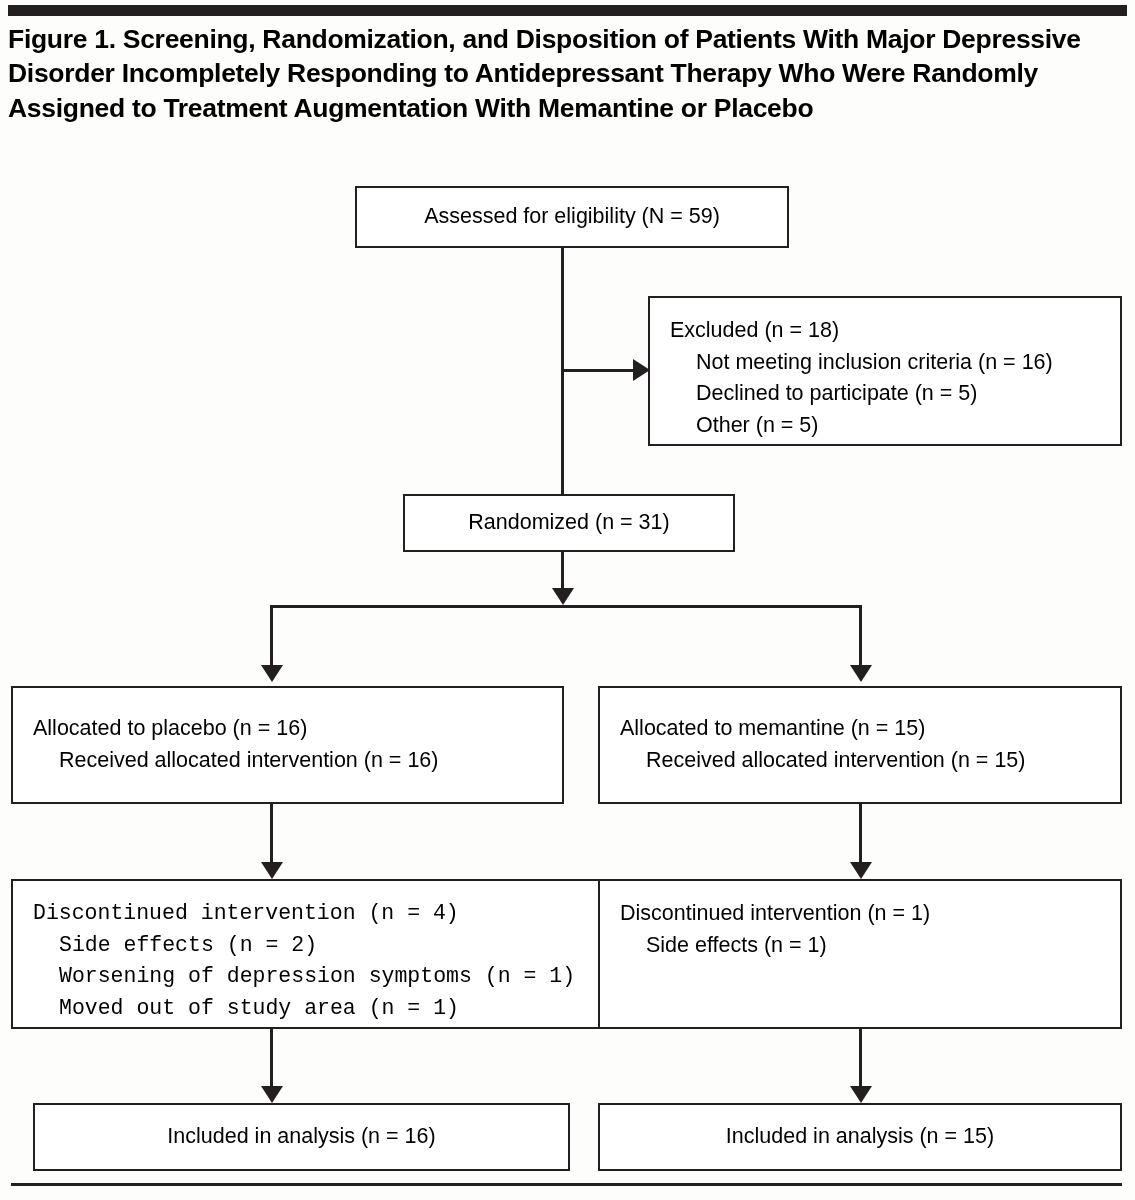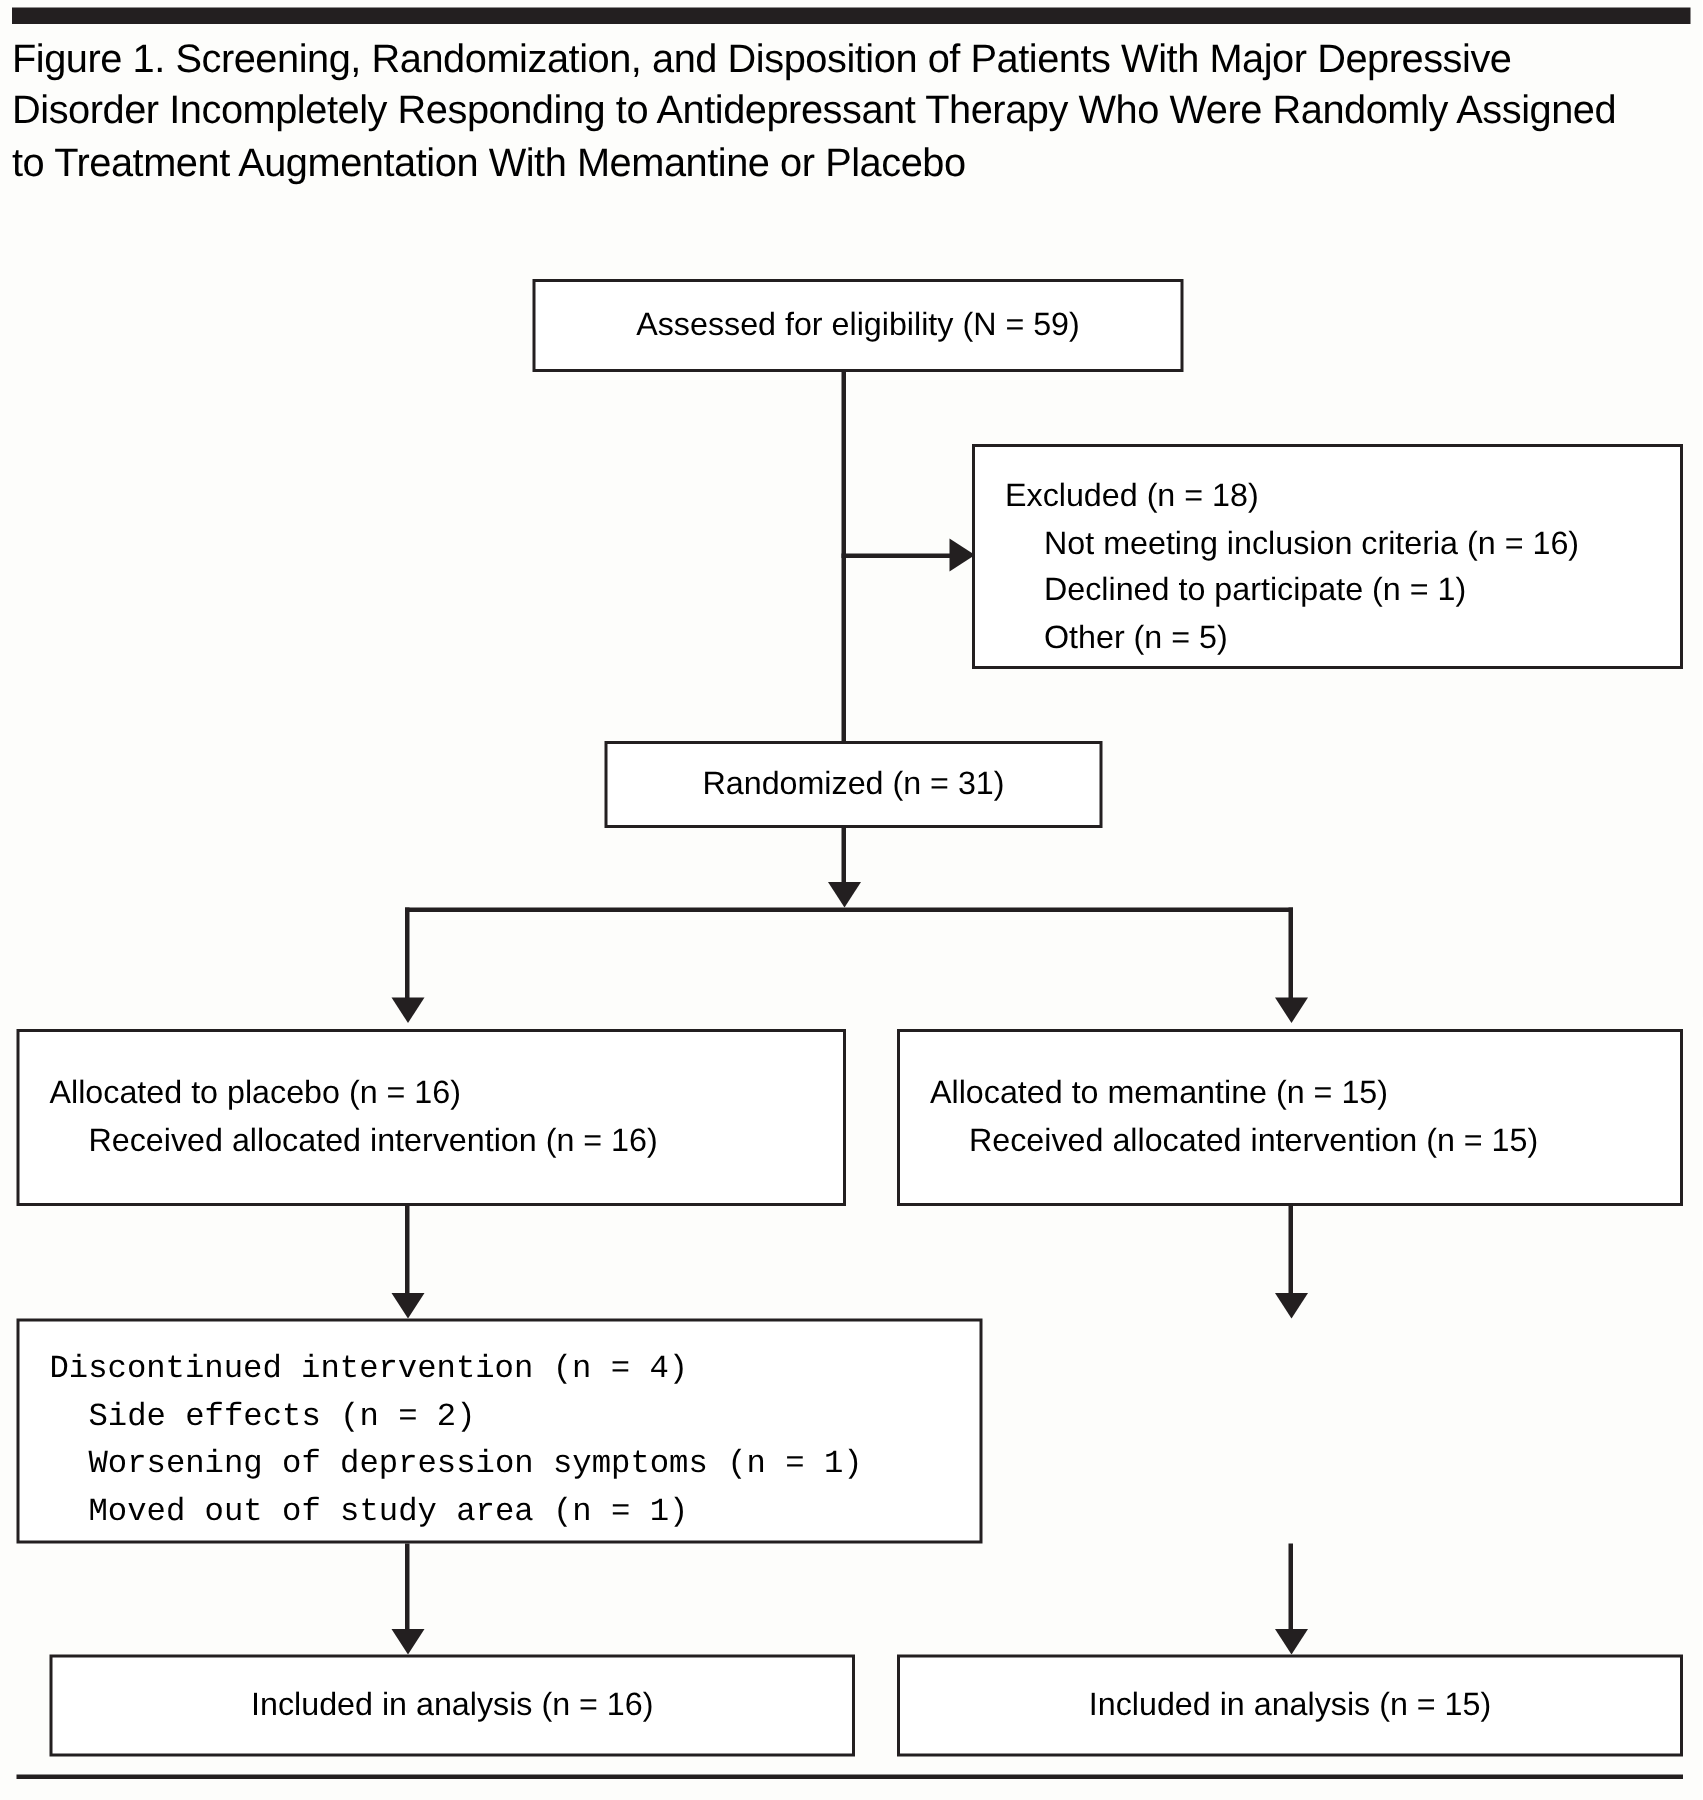--- a/index.html
+++ b/index.html
@@ -29,21 +29,21 @@
     background: #231f20;
   }
 
   
   .fig-title {
     position: absolute;
     left: 8px;
     top: 22px;
     width: 1090px;
     font-size: 26.5px;
-    font-weight: normal;
+    font-weight: bold;
     line-height: 1.295;
     letter-spacing: -0.3px;
     color: #000000;
   }
 
   
   .box {
     position: absolute;
     box-sizing: border-box;
     border: 2.5px solid #231f20;
@@ -133,21 +133,21 @@
 
   <div class="vline" style="left:561px; top:248px; height:250px;"></div>
 
   <div class="hline" style="left:561px; top:369px; width:75px;"></div>
   <div class="arrow-right" style="left:633px; top:359px;"></div>
 
   <div class="box" style="left:648px; top:296px; width:474px; height:150px;">
     <div class="box-inner top-align">
       <div class="box-line">Excluded (n = 18)</div>
       <div class="box-line indent">Not meeting inclusion criteria (n = 16)</div>
-      <div class="box-line indent">Declined to participate (n = 1)</div>
+      <div class="box-line indent">Declined to participate (n = 5)</div>
       <div class="box-line indent">Other (n = 5)</div>
     </div>
   </div>
 
   <div class="box" style="left:403px; top:494px; width:332px; height:58px;padding-left:29px;">
     <div class="box-inner centered">
       <div class="box-line center">Randomized (n = 31)</div>
     </div>
   </div>
 
@@ -181,20 +181,26 @@
 
   <div class="box" style="left:11px; top:879px; width:644px; height:150px;font-family:Liberation Mono, monospace;">
     <div class="box-inner top-align">
       <div class="box-line">Discontinued intervention (n = 4)</div>
       <div class="box-line indent">Side effects (n = 2)</div>
       <div class="box-line indent">Worsening of depression symptoms (n = 1)</div>
       <div class="box-line indent">Moved out of study area (n = 1)</div>
     </div>
   </div>
 
+  <div class="box" style="left:598px; top:879px; width:524px; height:150px;">
+    <div class="box-inner top-align">
+      <div class="box-line">Discontinued intervention (n = 1)</div>
+      <div class="box-line indent">Side effects (n = 1)</div>
+    </div>
+  </div>
 
   <div class="vline" style="left:270px; top:1029px; height:59px;"></div>
   <div class="arrow-down" style="left:261px; top:1086px;"></div>
   <div class="vline" style="left:859px; top:1029px; height:59px;"></div>
   <div class="arrow-down" style="left:850px; top:1086px;"></div>
 
   <div class="box" style="left:11px; top:1103px; width:537px; height:68px;margin-left:22px;">
     <div class="box-inner centered">
       <div class="box-line center">Included in analysis (n = 16)</div>
     </div>

